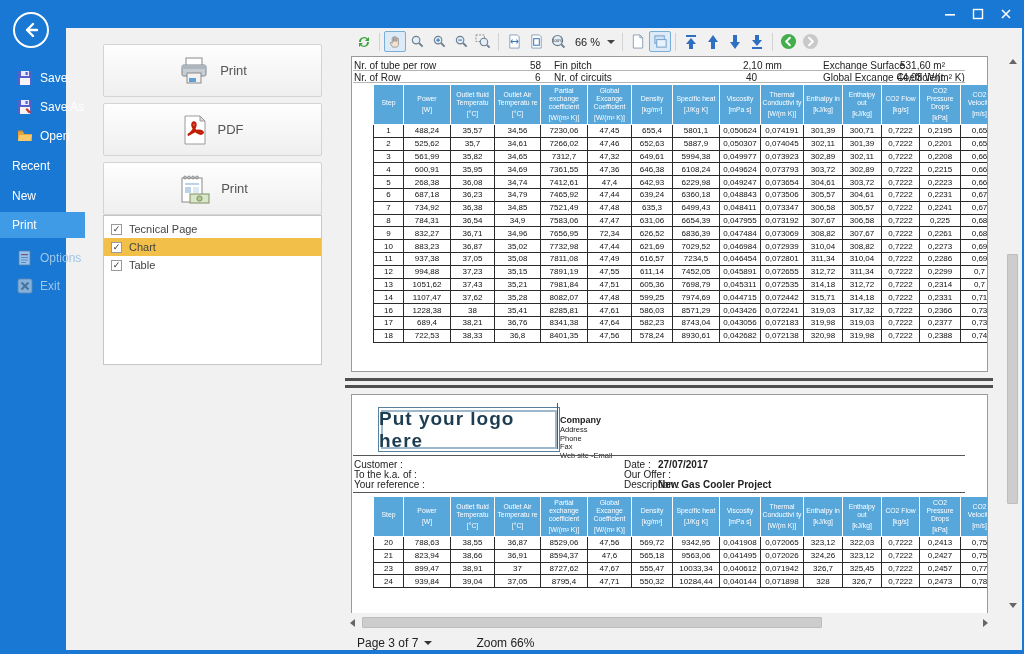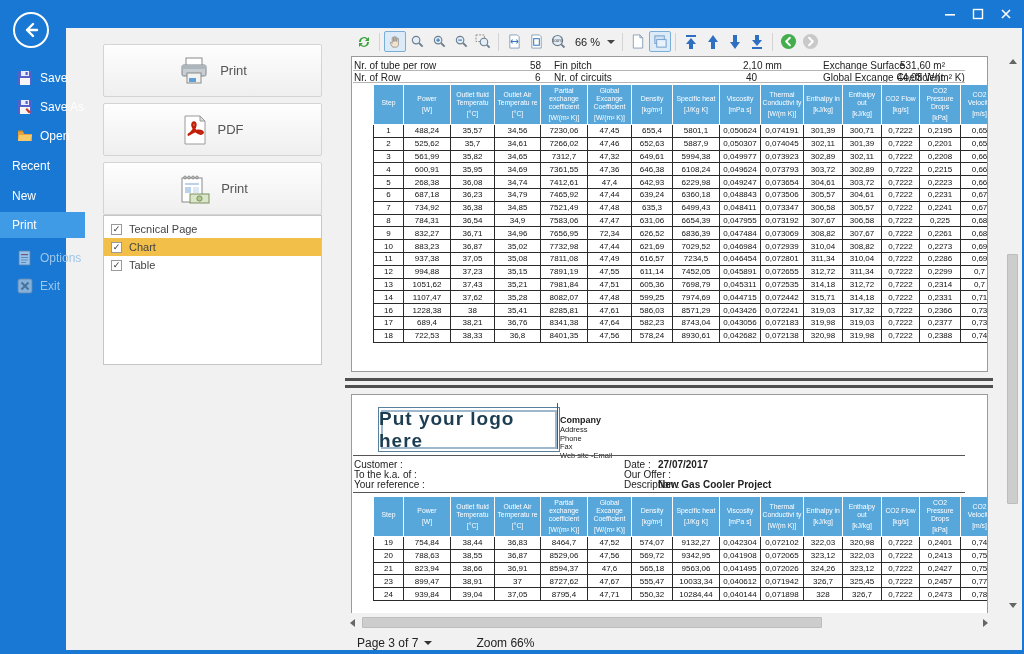--- a/index.html
+++ b/index.html
@@ -742,37 +742,20 @@
                 <th><span>Thermal Conductivi ty</span><span class="h-unit">[W/(m K)]</span></th>
                 <th><span>Enthalpy in</span><span class="h-unit">[kJ/kg]</span></th>
                 <th><span>Enthalpy out</span><span class="h-unit">[kJ/kg]</span></th>
                 <th><span>CO2 Flow</span><span class="h-unit">[kg/s]</span></th>
                 <th><span>CO2 Pressure Drops</span><span class="h-unit">[kPa]</span></th>
                 <th><span>CO2 Velocity</span><span class="h-unit">[m/s]</span></th>
               </tr>
             </thead>
             <tbody>
               <tr>
-                <td>19</td>
-                <td>754,84</td>
-                <td>38,44</td>
-                <td>36,83</td>
-                <td>8464,7</td>
-                <td>47,52</td>
-                <td>574,07</td>
-                <td>9132,27</td>
-                <td>0,042304</td>
-                <td>0,072102</td>
-                <td>322,03</td>
-                <td>320,98</td>
-                <td>0,7222</td>
-                <td>0,2401</td>
-                <td>0,74</td>
-              </tr>
-              <tr>
                 <td>20</td>
                 <td>788,63</td>
                 <td>38,55</td>
                 <td>36,87</td>
                 <td>8529,06</td>
                 <td>47,56</td>
                 <td>569,72</td>
                 <td>9342,95</td>
                 <td>0,041908</td>
                 <td>0,072065</td>

